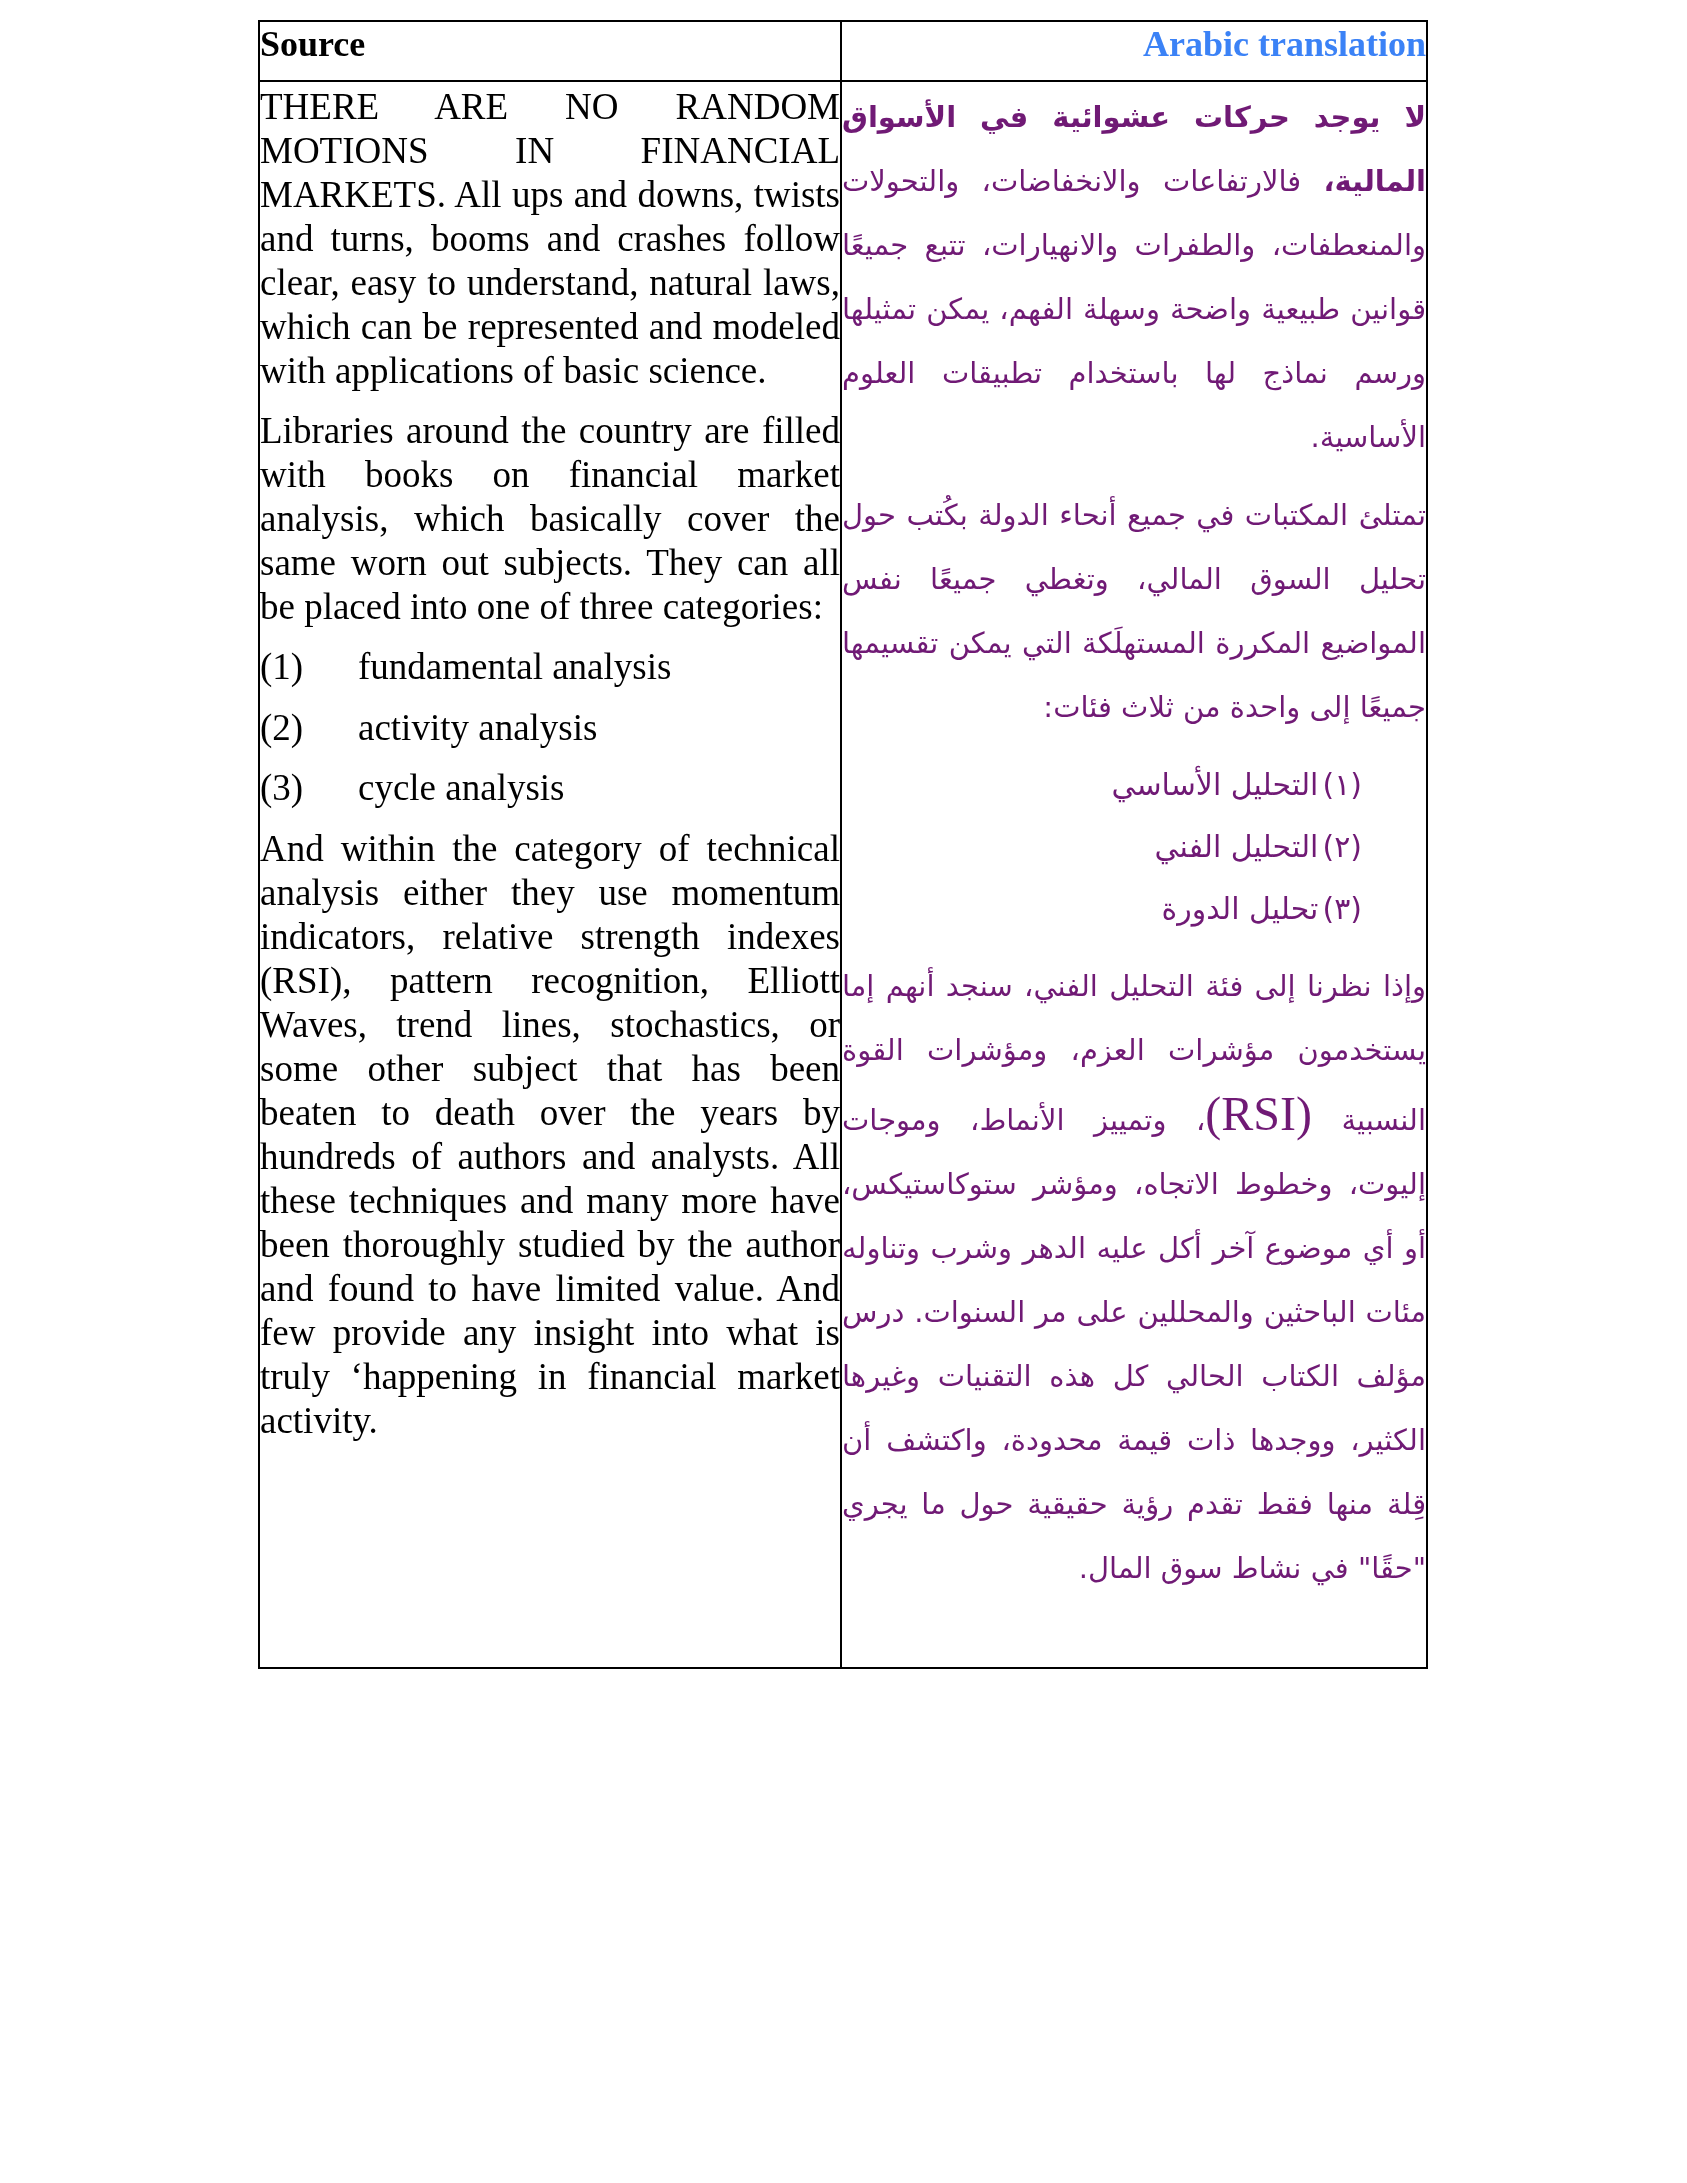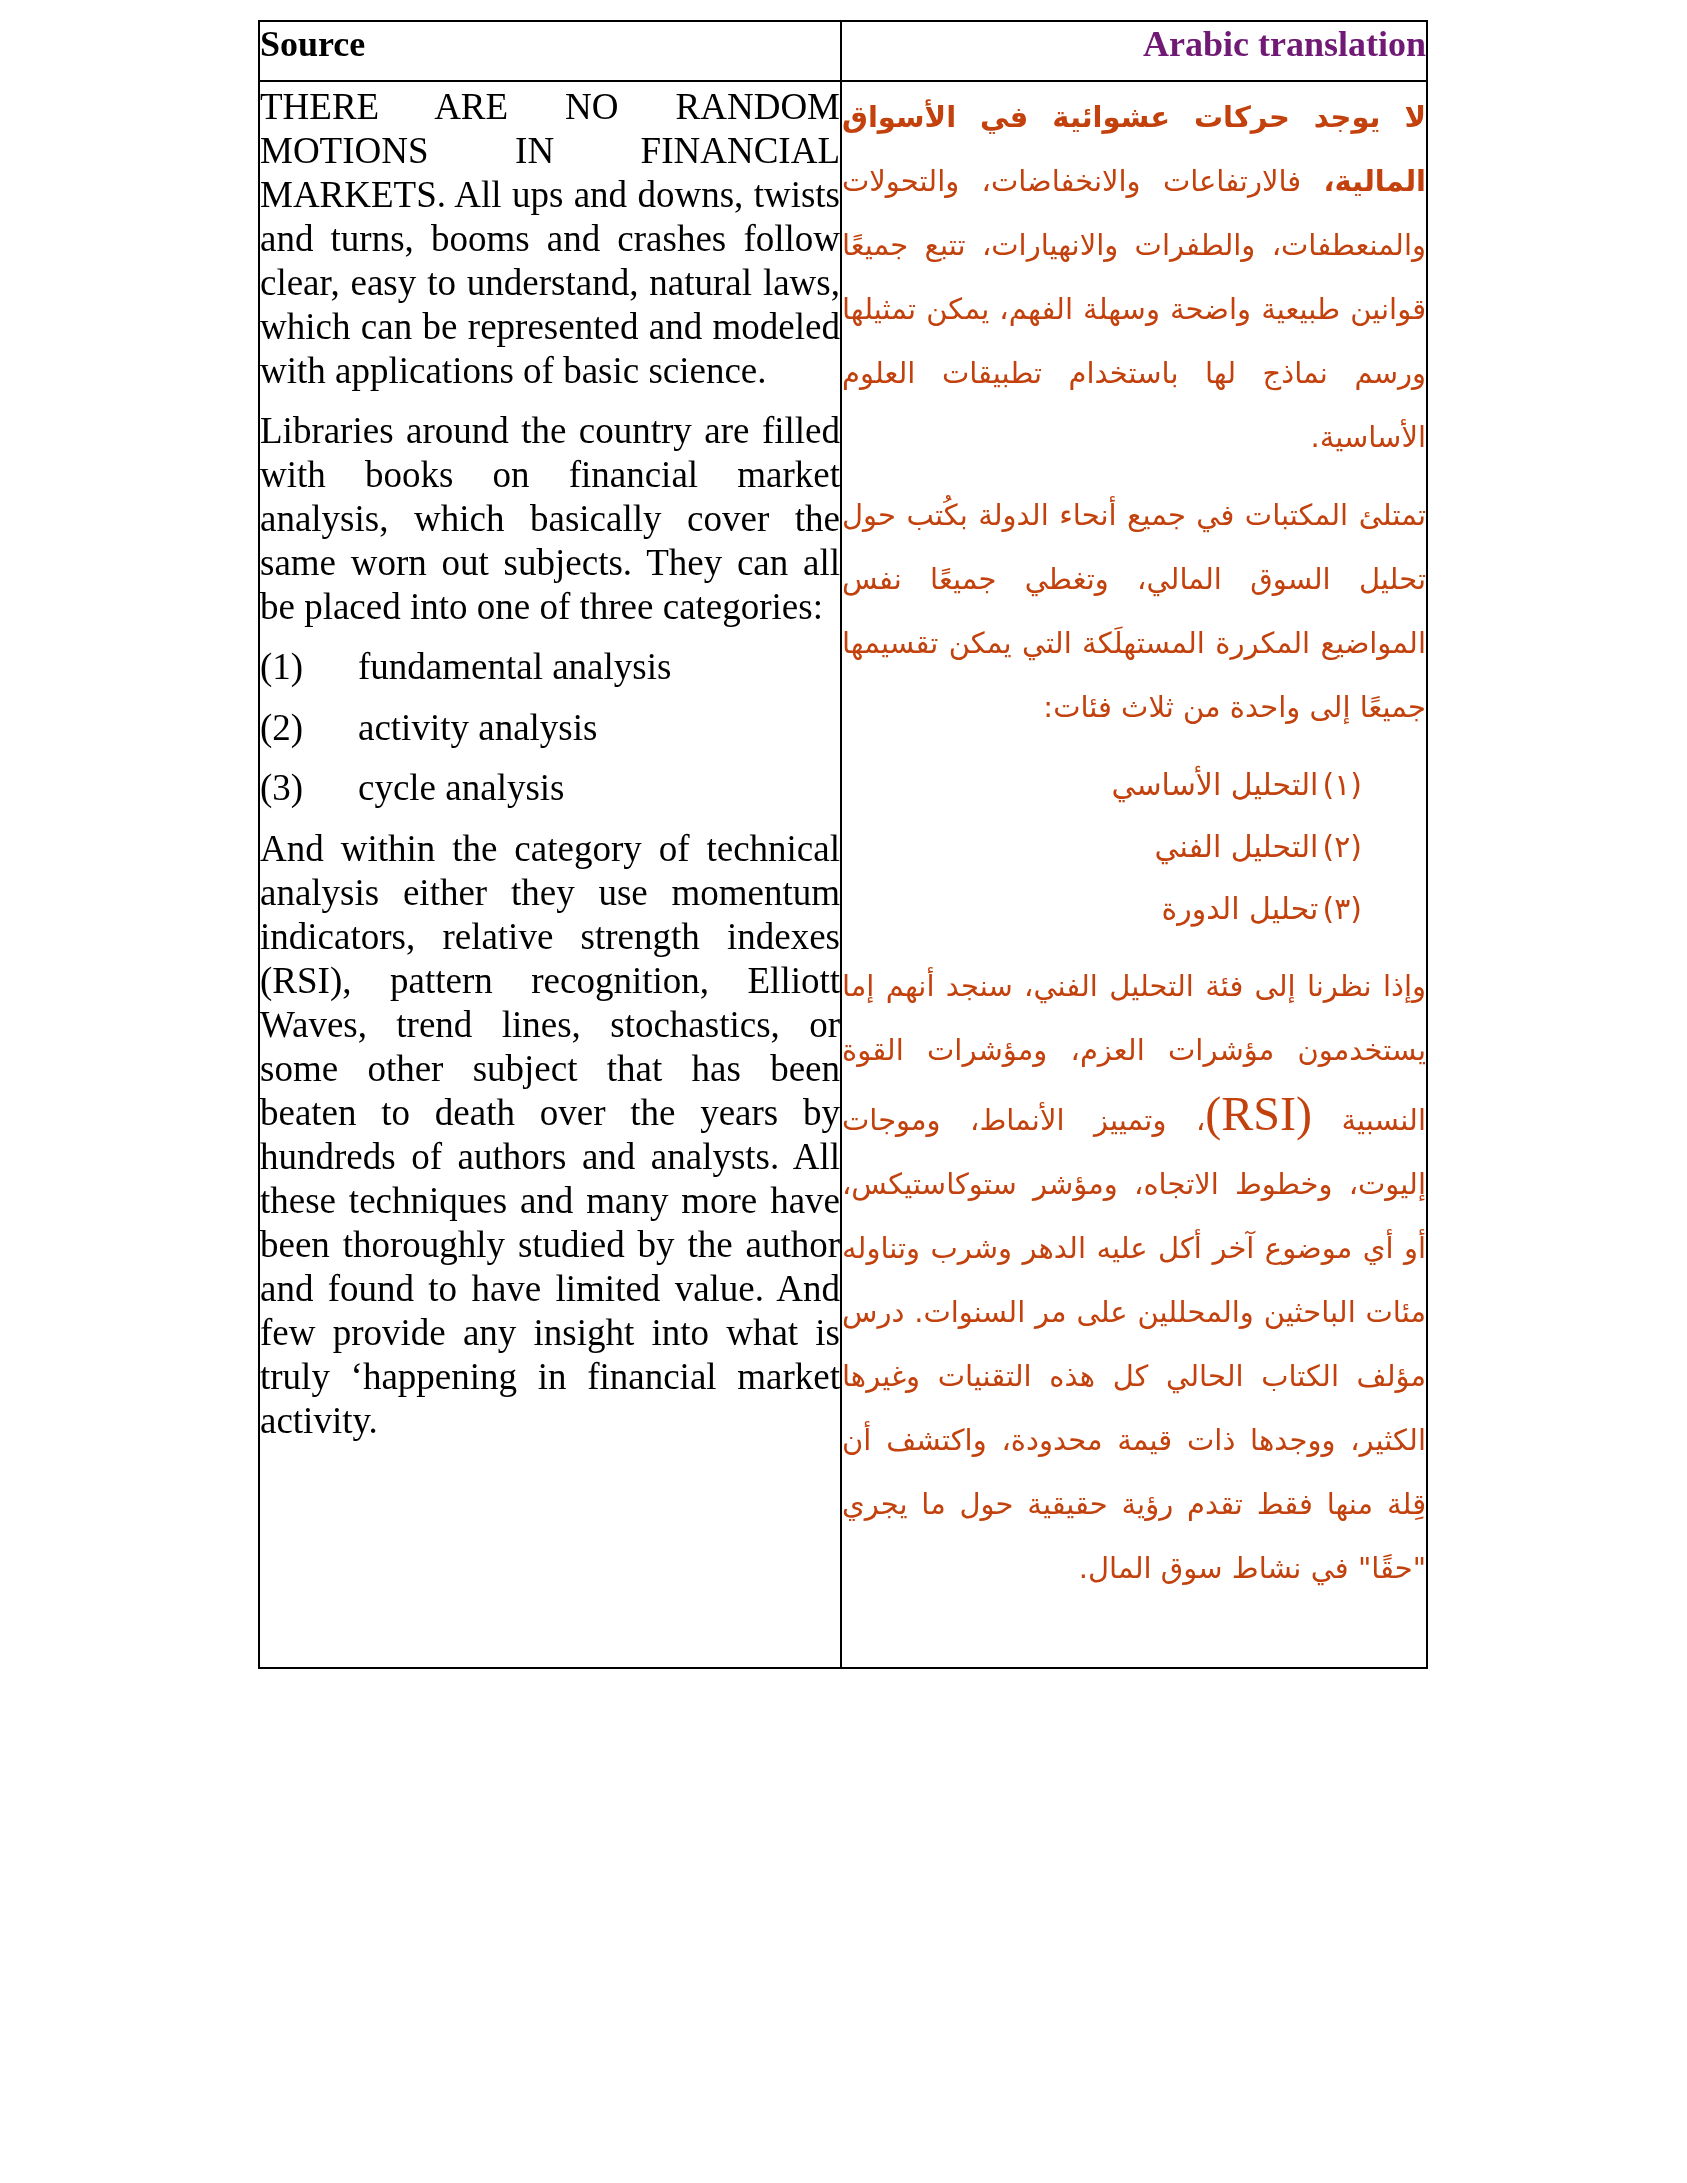--- a/index.html
+++ b/index.html
@@ -16,35 +16,35 @@
   col.c-src { width: 582px; }
   col.c-ar { width: 586px; }
   th.h-src {
     height: 58px; text-align: left;
     font-family: "Liberation Serif", serif; font-weight: bold; font-size: 36px;
     padding: 0 0 0 16px; line-height: 44px; color: #000;
   }
   th.h-ar {
     height: 58px; text-align: right;
     font-family: "Liberation Serif", serif; font-weight: bold; font-size: 36px;
-    padding: 0 22.5px 0 0; line-height: 44px; color: #701a75;
+    padding: 0 22.5px 0 0; line-height: 44px; color: #3b82f6;
   }
   td.src {
     height: 1585px;
     font-family: "Liberation Serif", serif; font-size: 37px; line-height: 44px;
     color: #000; padding: 0 14.6px 0 16px;
   }
   td.src p { margin: 0 0 16px 0; text-align: justify; }
   td.src p.first { margin-top: 3px; }
   td.src .li { display: flex; margin: 0 0 16.5px 0; line-height: 44px; }
   td.src .li .num { width: 98px; flex: none; }
   td.ar {
     direction: rtl;
     font-family: "DejaVu Sans", sans-serif; font-size: 29px; line-height: 64px;
-    color: #c2410c; padding: 0 14.6px 0 16px;
+    color: #701a75; padding: 0 14.6px 0 16px;
   }
   td.ar p { margin: 0 0 14.6px 0; text-align: justify; text-align-last: right; }
   td.ar p.first { margin-top: 2.6px; }
   td.ar .ali { margin: 0 64px 0 0; line-height: 62px; font-size: 30px; padding-left: 29px; }
   td.ar .ali .num { display: inline-block; margin-left: 4px; }
   td.ar .rsi { font-family: "Liberation Serif", serif; font-size: 48px; }
   .watermark {
     position: absolute; left: 728px; top: 2084px; width: 232px; height: 73px;
     text-align: center; color: #e3e3e3;
     font-family: "DejaVu Sans", sans-serif; font-size: 61px; line-height: 73px;

